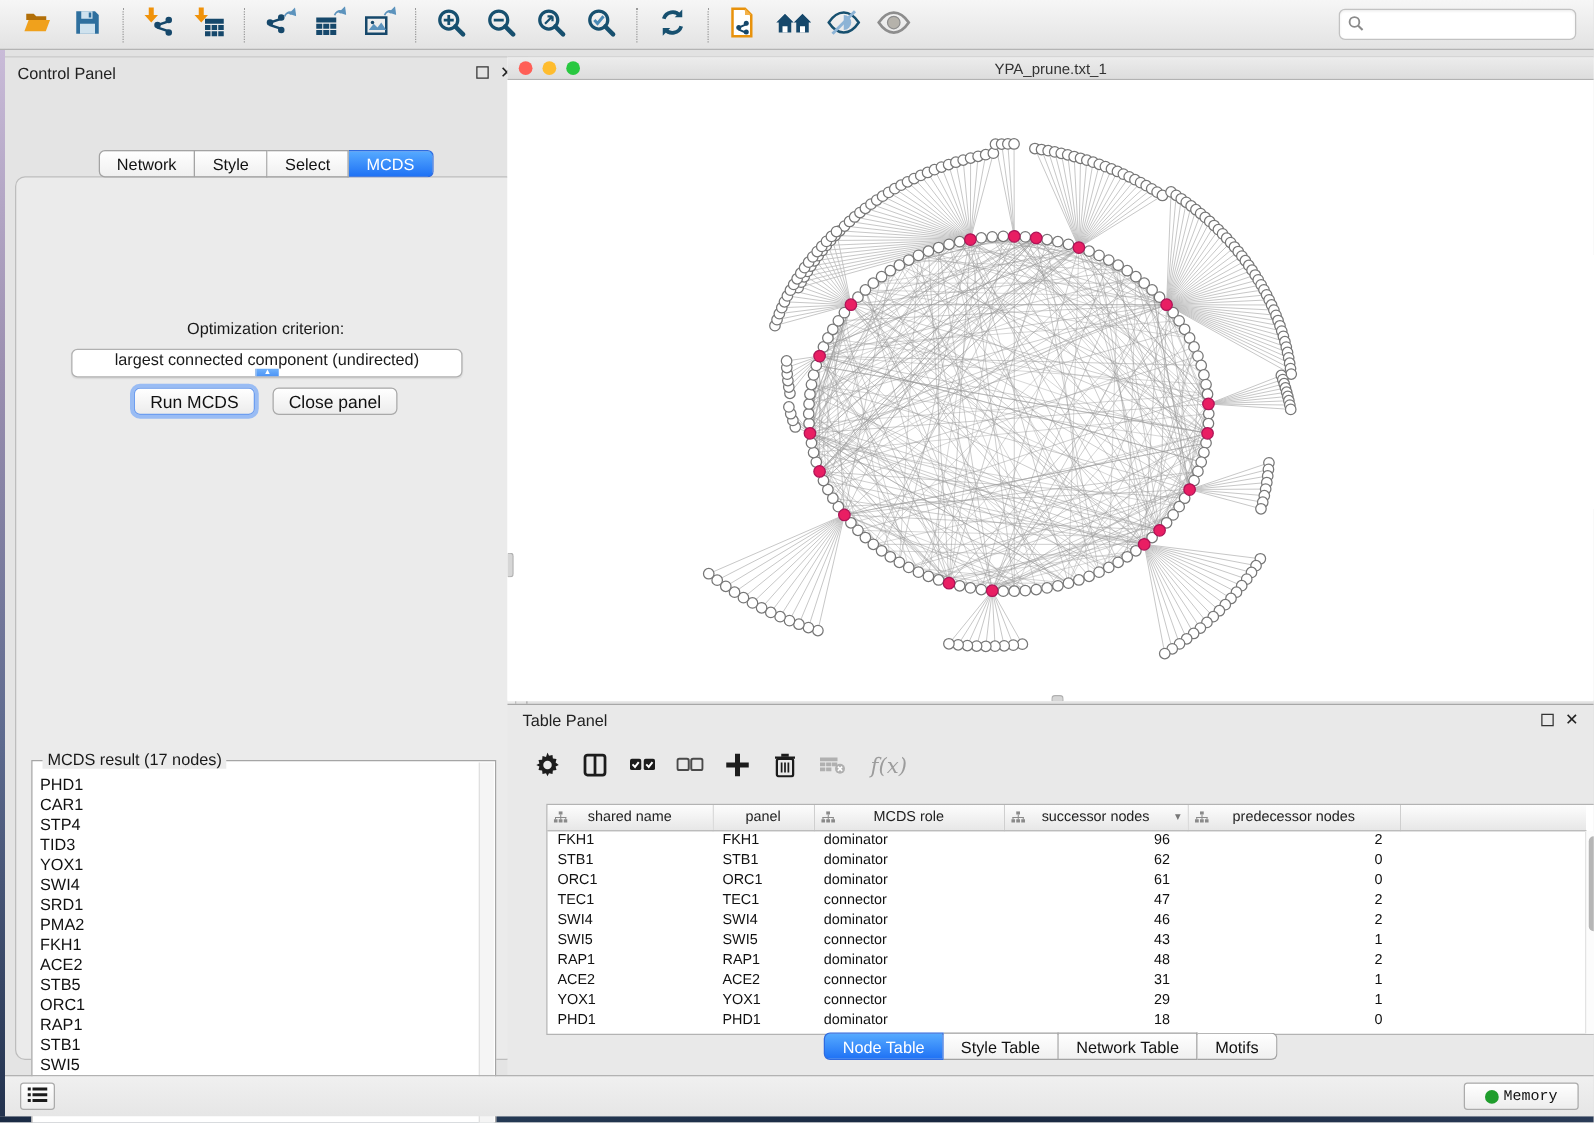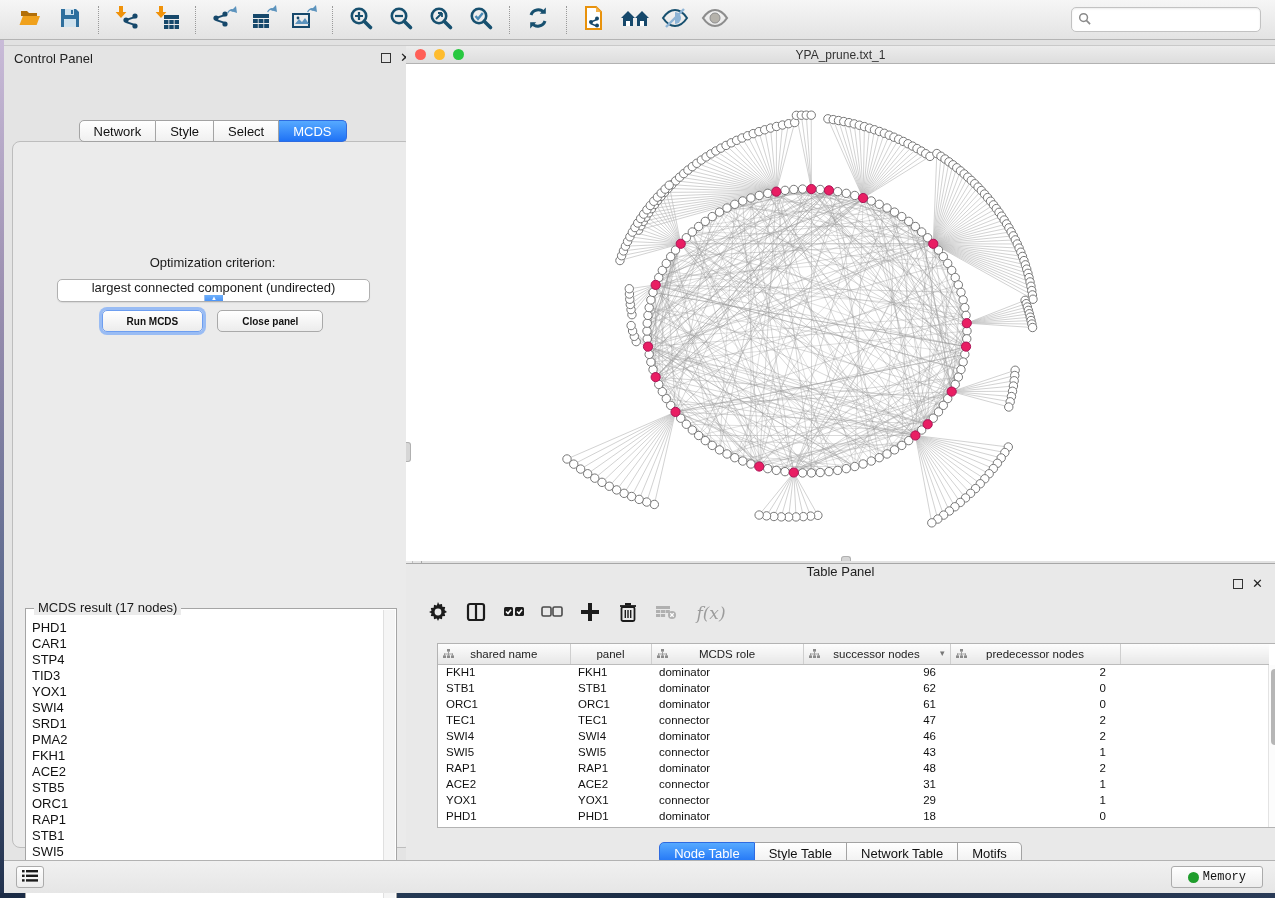--- a/index.html
+++ b/index.html
@@ -40,22 +40,22 @@
   .seg-tab.active { background:linear-gradient(#56aaff,#1f72f5); border-color:#2e6be0; color:#fff; }
   .opt-label { position:absolute; top:113px; left:0; right:0; text-align:center; font-size:13px; }
   .combo { position:absolute; top:137px; left:44px; width:313px; height:23px; background:#fff;
     border:1px solid #b0b0b0; border-radius:5px; display:flex; align-items:center; overflow:hidden;
     box-shadow:0 1px 1px rgba(0,0,0,.08);flex-direction:column; }
   .combo-text { flex:1; padding:0 8px; font-size:13px; white-space:nowrap; }
   .combo-step { width:19px; height:100%; background:linear-gradient(#6fb1fb,#2a78f2);
     border-left:1px solid #9cc0ef; display:flex; flex-direction:column; align-items:center; justify-content:center; color:#fff; }
   .combo-step span { font-size:6px; line-height:6px; }
   .cp-buttons { position:absolute; top:168px; left:0; right:0; display:flex; justify-content:center; gap:14px; }
-  .mac-btn { height:22px; padding:0 24px; background:linear-gradient(#ffffff,#ececec);
-    border:1px solid #a9a9a9; border-radius:5px; font-size:10px; color:#111; display:flex; align-items:center;font-weight:bold; }
+  .mac-btn { height:22px; padding:0 12px; background:linear-gradient(#ffffff,#ececec);
+    border:1px solid #a9a9a9; border-radius:5px; font-size:14px; color:#111; display:flex; align-items:center; }
   .mac-btn.focused { box-shadow:0 0 0 3px rgba(86,149,251,.55); border-color:#6d9ef0; }
   .result-group { position:absolute; left:12px; top:466px; width:372px; height:369px;
     border:1px solid #a5a5a5; background:#fff; }
   .result-legend { position:absolute; top:-9px; left:8px; background:#ebebeb; padding:0 4px; font-size:13px; }
   .result-list { position:absolute; inset:1px 13px 1px 1px; overflow:hidden; padding-top:10px; }
   .result-item { font-size:13px; line-height:16px; padding-left:5px; color:#111; }
   .result-scroll { position:absolute; top:1px; right:1px; bottom:1px; width:12px; background:#f5f5f5; border-left:1px solid #e0e0e0; }
 
   
   .network-window { position:absolute; left:406px; top:45px; width:869px; height:515px;
@@ -64,21 +64,21 @@
     display:flex; align-items:center; position:relative; }
   .traffic { display:flex; gap:8px; margin-left:9px; }
   .tl { width:11px; height:11px; border-radius:50%; }
   .net-title { position:absolute; left:0; right:0; text-align:center; font-size:12px; color:#333; }
   .net-canvas { position:relative; width:869px; height:497px; background:#fff; }
   .net-grip-left { position:absolute; left:0; top:378px; width:5px; height:20px; background:#d6d6d6; border:1px solid #b0b0b0; border-left:none; border-radius:0 3px 3px 0; }
   .net-grip-bottom { position:absolute; left:50%; bottom:0; width:10px; height:5px; background:#d6d6d6; border:1px solid #b0b0b0; border-bottom:none; border-radius:3px 3px 0 0; }
 
   
   .table-panel { position:absolute; left:406px; top:563px; width:869px; height:297px; background:#e9e9e9; border-top:1px solid #a7a7a7; }
-  .tp-titlebar { height:24px; display:flex; align-items:center; padding:0 12px;flex-direction:column; }
+  .tp-titlebar { height:24px; display:flex; align-items:center; padding:0 12px; }
   .tp-toolbar { position:absolute; left:12px; top:32px; right:12px; height:34px; display:flex; align-items:center; gap:14px; padding:0 8px; }
   .tp-tool { display:flex; align-items:center; justify-content:center; width:24px; height:24px; }
   .fx-label { font-family:"DejaVu Serif",serif; font-style:italic; color:#9c9c9c; font-size:17px; }
   .node-table-wrap { position:absolute; left:31px; top:79px; width:844px; height:185px; background:#fff; border:1px solid #b3b3b3; }
   table.node-table { border-collapse:collapse; table-layout:fixed; width:831px; }
   .node-table th { height:20px; background:linear-gradient(#fdfdfd,#e7e7e7); border-right:1px solid #cfcfcf;
     border-bottom:1px solid #bcbcbc; font-weight:normal; font-size:11.5px; color:#222; position:relative; text-align:center; }
   .node-table th .hier { position:absolute; left:5px; top:5px; }
   .node-table th .menu-arrow { position:absolute; right:5px; top:4px; color:#777; font-size:9px; }
   .node-table td { height:16px; font-size:11.5px; color:#111; padding:0 8px; white-space:nowrap; overflow:hidden; }
@@ -1425,21 +1425,21 @@
             <td class="num">18</td>
             <td class="num">0</td>
             <td></td>
           </tr>
         </tbody>
     </table>
     <div class="tbl-vscroll">
         <div class="thumb"></div>
       </div>
   </div>
-  <div class="tp-tabs seg-tabs-bottom" style="position:absolute;top:278px;">
+  <div class="tp-tabs seg-tabs-bottom" style="position:absolute;top:262px;">
       <span class="seg-tab active">Node Table</span>
       <span class="seg-tab">Style Table</span>
       <span class="seg-tab">Network Table</span>
       <span class="seg-tab">Motifs</span>
     </div>
 </div>
 
 <div class="status-bar">
   <div class="list-btn">
     <span>

